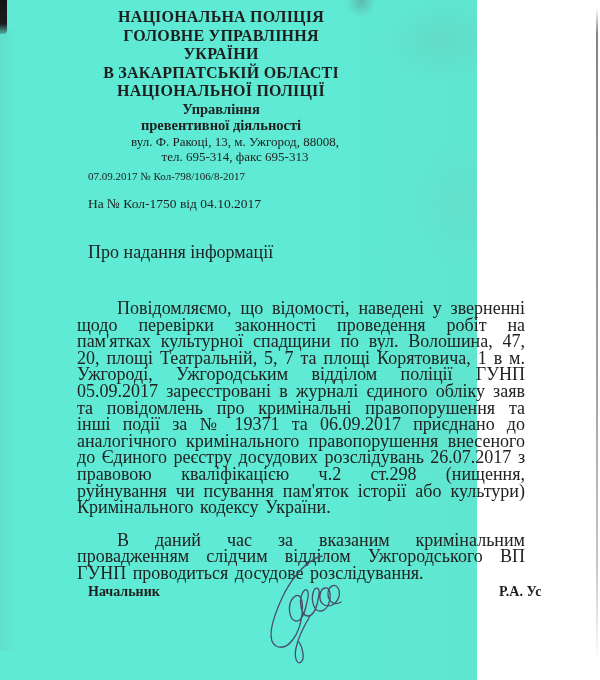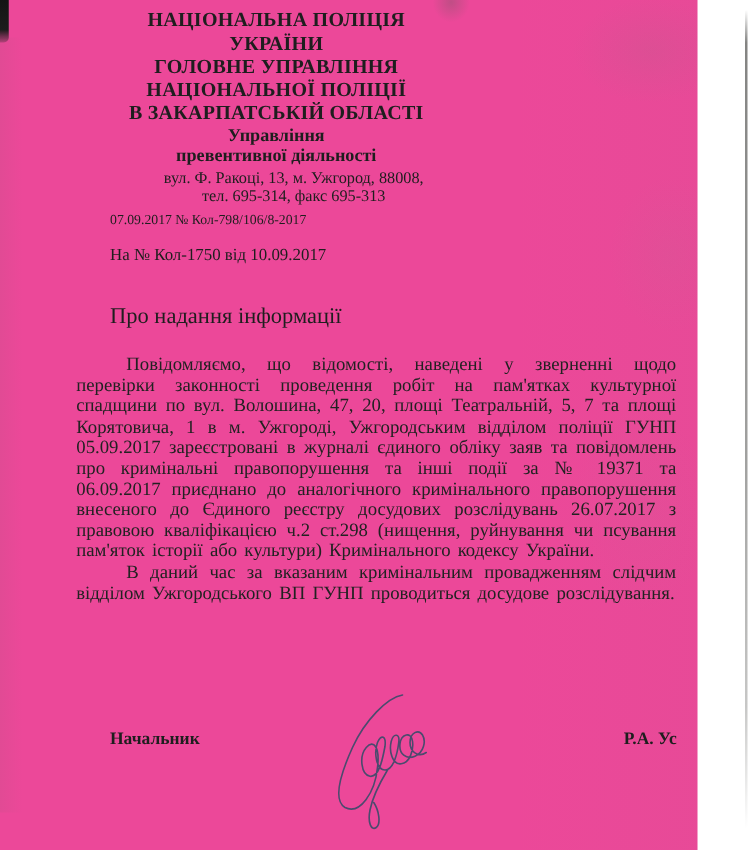--- a/index.html
+++ b/index.html
@@ -9,24 +9,23 @@
   body {
     width: 600px;
     height: 680px;
     overflow: hidden;
     background: #ffffff;
     font-family: "Liberation Serif", "DejaVu Serif", serif;
     color: #1e1e1e;
   }
   .page {
     position: relative;
-    width: 546px;
+    width: 477px;
     height: 680px;
-    background: #ec4899;
-    padding-left: 12px;
+    background: #5eead4;
   }
   
   .shade {
     position: absolute;
     pointer-events: none;
   }
   .shade-right {
     right: 0; top: 0;
     width: 150px; height: 680px;
     background:
@@ -115,24 +114,24 @@
     font-size: 18px;
     white-space: nowrap;
   }
   
   .body-text {
     position: absolute;
     left: 61px; top: 284px;
     width: 480px;
   }
   .body-text p {
-    margin: 0;
+    margin: 16px;
     text-align: justify;
     text-indent: 40px;
-    font-size: 15px;
+    font-size: 18px;
     line-height: 16.6px;
     word-spacing: 2px;
     color: #222;
   }
   
   .signoff-title {
     position: absolute;
     left: 88px; top: 584px;
     font-weight: bold;
     font-size: 14px;
@@ -157,34 +156,34 @@
 <div class="page">
 
   <div class="shade shade-right"></div>
   <div class="shade shade-left"></div>
   <div class="artifact-left-strip"></div>
   <div class="artifact-top-smudge"></div>
   <div class="artifact-right-line"></div>
 
   <div class="letterhead">
     <div class="org-line">НАЦІОНАЛЬНА ПОЛІЦІЯ</div>
+    <div class="org-line">ГОЛОВНЕ УПРАВЛІННЯ</div>
     <div class="org-line">УКРАЇНИ</div>
-    <div class="org-line">ГОЛОВНЕ УПРАВЛІННЯ</div>
+    <div class="org-line">В ЗАКАРПАТСЬКІЙ ОБЛАСТІ</div>
     <div class="org-line">НАЦІОНАЛЬНОЇ ПОЛІЦІЇ</div>
-    <div class="org-line">В ЗАКАРПАТСЬКІЙ ОБЛАСТІ</div>
     <div class="dept-line">Управління</div>
     <div class="dept-line">превентивної діяльності</div>
     <div class="addr-block">
       <div class="addr-line">вул. Ф. Ракоці, 13, м. Ужгород, 88008,</div>
       <div class="addr-line">тел. 695-314, факс 695-313</div>
     </div>
   </div>
 
   <div class="ref-outgoing">07.09.2017 № Кол-798/106/8-2017</div>
-  <div class="ref-reply">На № Кол-1750 від 10.09.2017</div>
+  <div class="ref-reply">На № Кол-1750 від 04.10.2017</div>
 
   <div class="subject-line">Про надання інформації</div>
 
   <div class="body-text">
     <p>Повідомляємо, що відомості, наведені у зверненні щодо перевірки законності проведення робіт на пам'ятках культурної спадщини по вул. Волошина, 47, 20, площі Театральній, 5, 7 та площі Корятовича, 1 в м. Ужгороді, Ужгородським відділом поліції ГУНП 05.09.2017 зареєстровані в журналі єдиного обліку заяв та повідомлень про кримінальні правопорушення та інші події за № 19371 та 06.09.2017 приєднано до аналогічного кримінального правопорушення внесеного до Єдиного реєстру досудових розслідувань 26.07.2017 з правовою кваліфікацією ч.2 ст.298 (нищення, руйнування чи псування пам'яток історії або культури) Кримінального кодексу України.</p>
     <p>В даний час за вказаним кримінальним провадженням слідчим відділом Ужгородського ВП ГУНП проводиться досудове розслідування.</p>
   </div>
 
   <div class="signoff-title">Начальник</div>
   <div class="signoff-name">Р.А. Ус</div>

